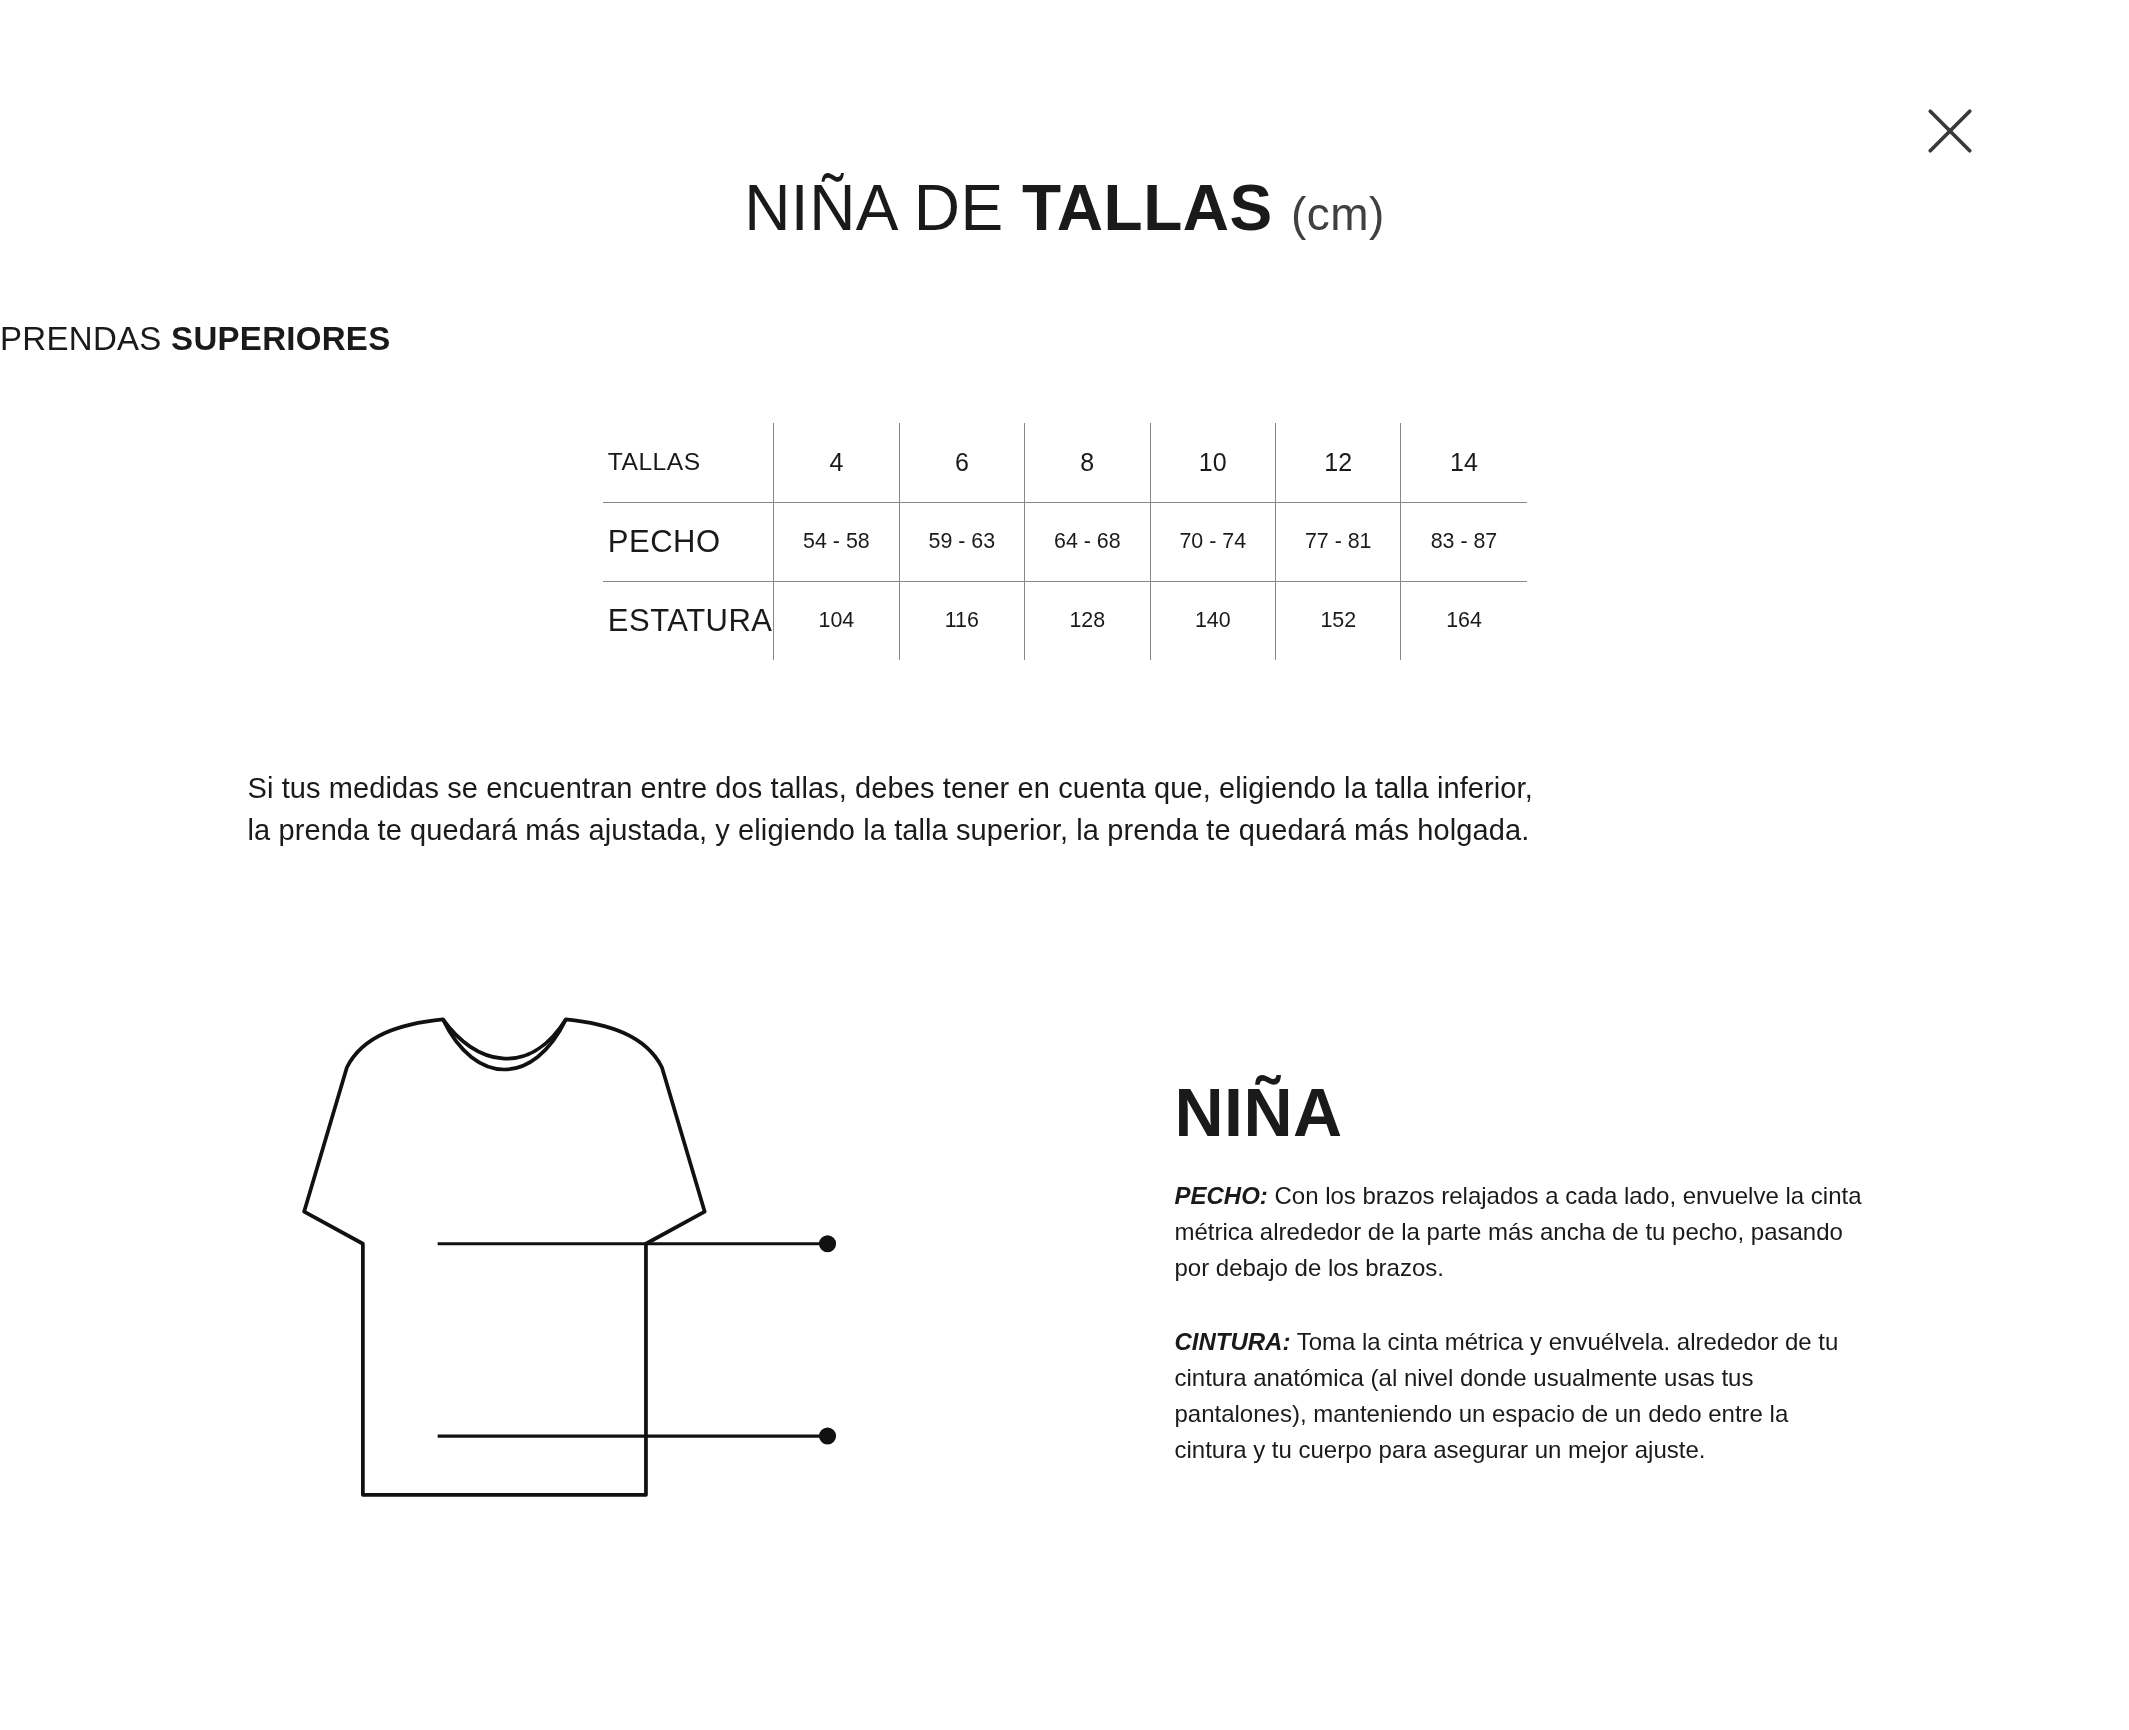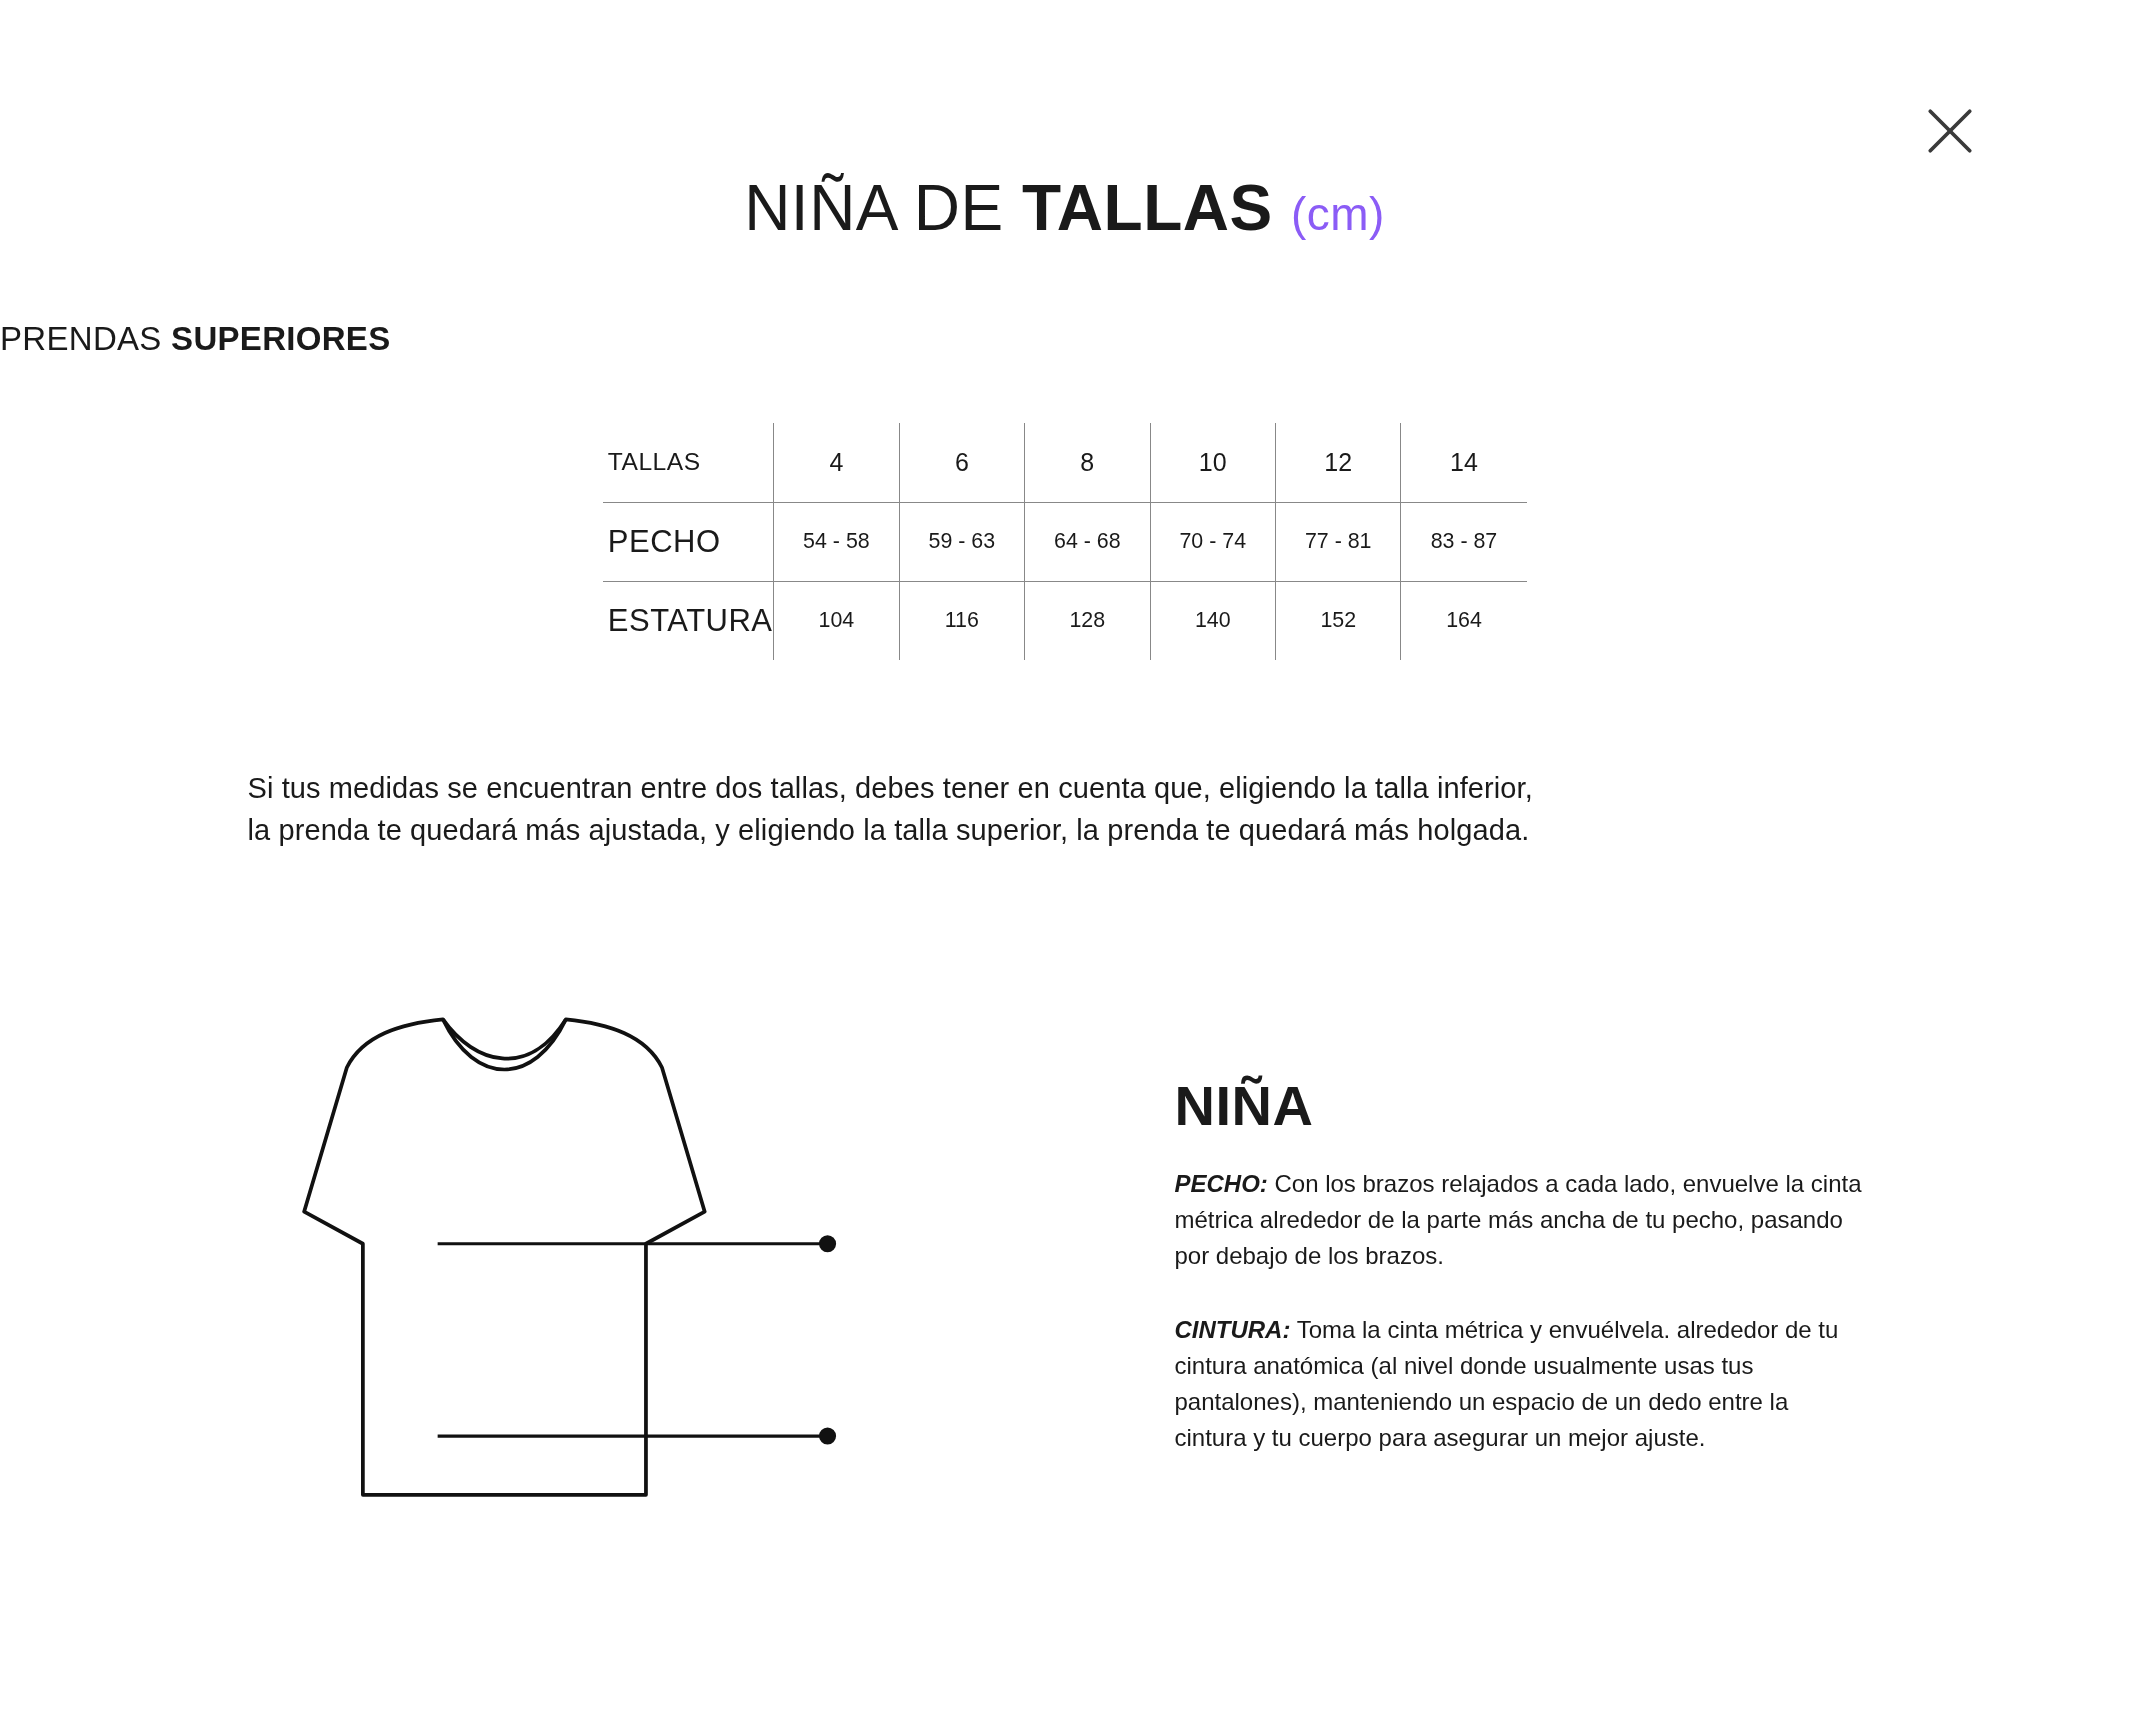--- a/index.html
+++ b/index.html
@@ -36,21 +36,21 @@
     text-align: center;
     margin: 0;
     padding-top: 176px;
     font-size: 64px;
     font-weight: 400;
     letter-spacing: 0.5px;
     line-height: 1;
     white-space: nowrap;
   }
   #page-title .strong { font-weight: 700; }
-  #page-title .unit { font-size: 46px; font-weight: 400; color: #8b5cf6; }
+  #page-title .unit { font-size: 46px; font-weight: 400; color: #404040; }
 
   #section-subtitle {
     text-align: left;
     margin: 0;
     padding-top: 80px;
     font-size: 33px;
     font-weight: 400;
     letter-spacing: 0.3px;
   }
   #section-subtitle .strong { font-weight: 700; }
@@ -114,21 +114,21 @@
   #diagram-col {
     width: 1175px;
     position: relative;
     padding-left: 224px;
   }
   #text-col {
     width: 955px;
     padding-right: 171px;
   }
   #gender-title {
-    font-size: 56px;
+    font-size: 68px;
     font-weight: 700;
     letter-spacing: 0.5px;
     margin: 64px 0 32px 0;
     line-height: 1;
   }
   .measure-block {
     font-size: 24px;
     line-height: 1.5;
     margin-bottom: 38px;
     max-width: 689px;

